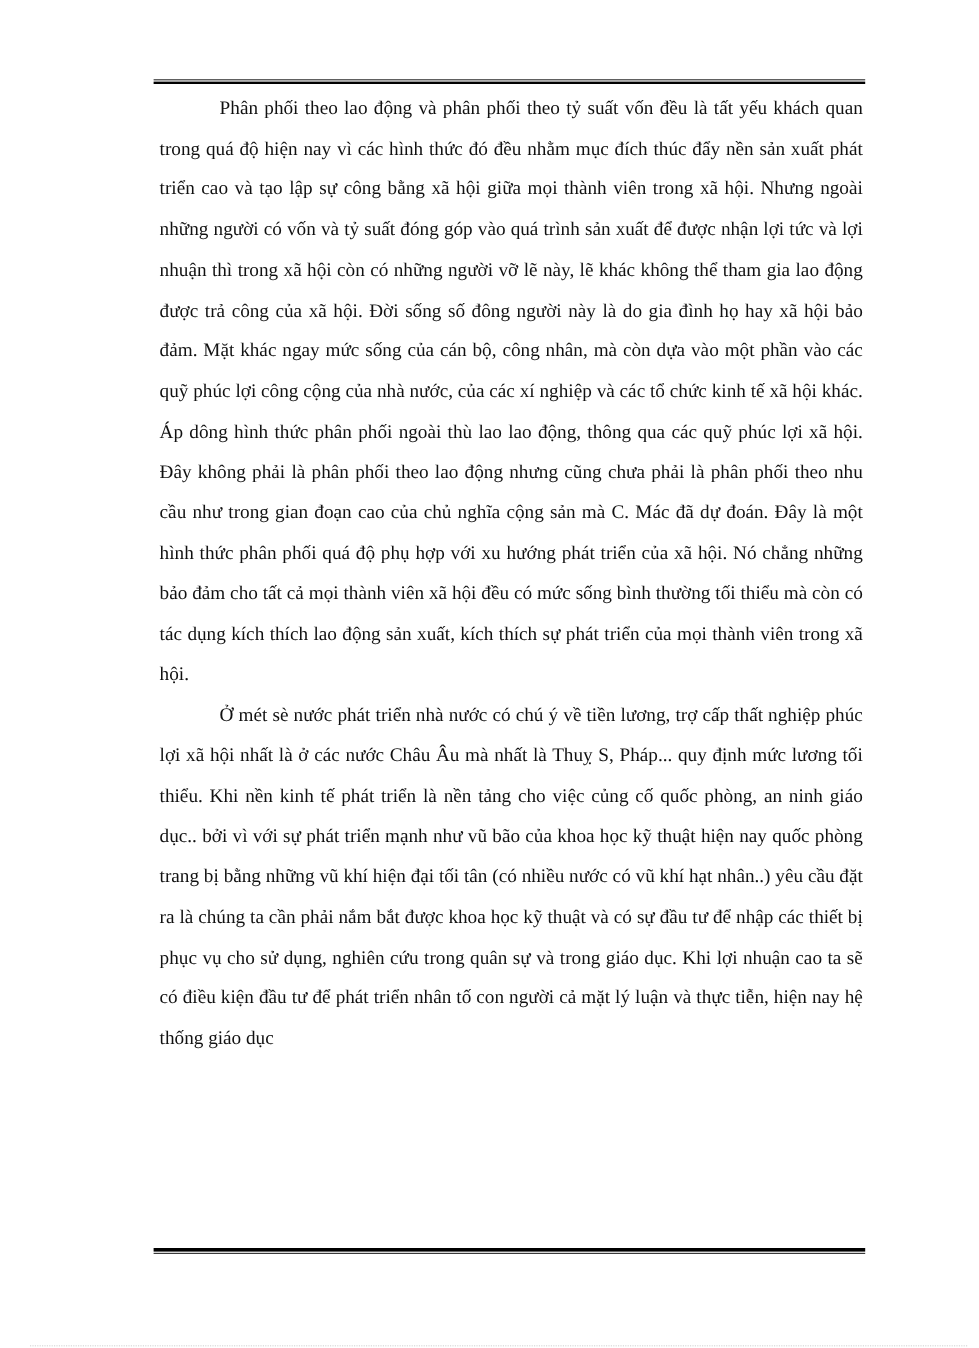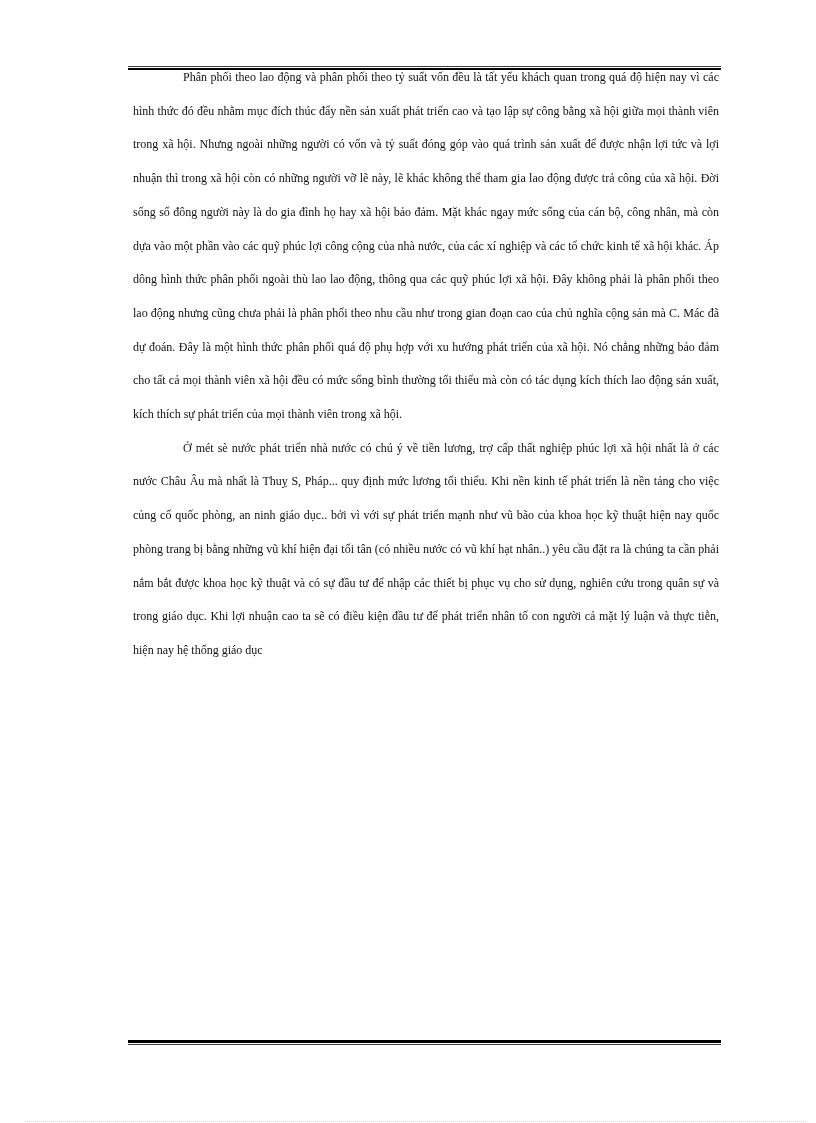--- a/index.html
+++ b/index.html
@@ -47,23 +47,23 @@
     position: absolute; left: 0; right: 0; top: 0;
     height: 3px; background: #000;
   }
   .rule-bottom .thin {
     position: absolute; left: 0; right: 0; top: 4px;
     height: 1px; background: #3a3a3a;
   }
   .body-text {
     position: absolute;
     left: 133px;
-    top: 61px;
+    top: 74px;
     width: 586px;
-    font-size: 12px;
+    font-size: 16px;
     line-height: 33.7px;
     text-align: justify;
   }
   .body-text p {
     margin: 0;
     text-indent: 50px;
   }
   .page-edge {
     position: absolute;
     left: 25px;

